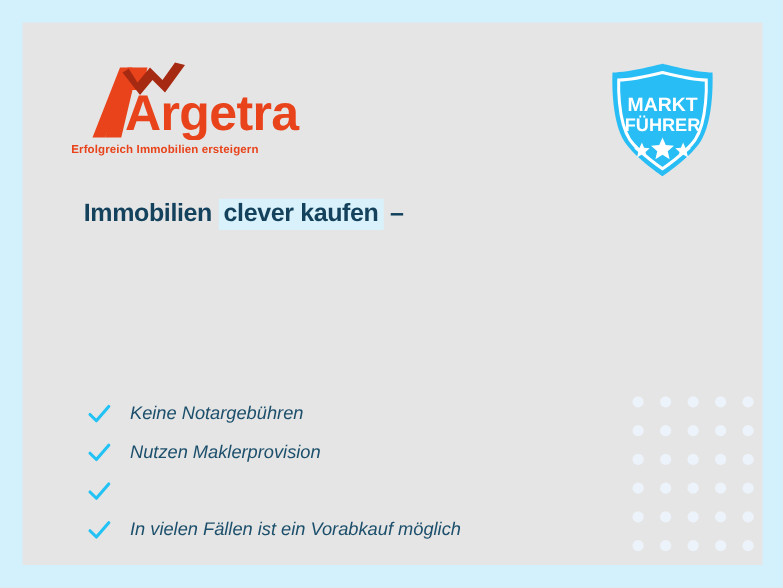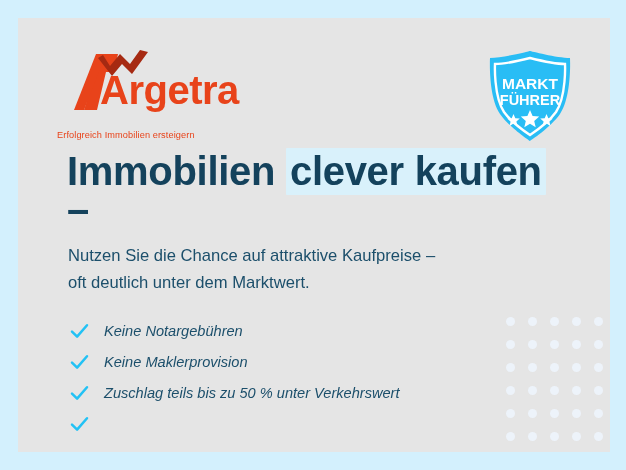--- a/index.html
+++ b/index.html
@@ -62,23 +62,23 @@
     position: absolute;
     left: 38px;
     top: 28px;
     width: 200px;
     height: 82px;
   }
   .logo-svg { display:block; }
   .logo-tagline {
     position: absolute;
     left: 1px;
-    top: 84px;
+    top: 68px;
     font-size: 9.2px;
-    font-weight: normal;
+    font-weight: bold;
     letter-spacing: 0.1px;
     color: #e8431a;
     white-space: nowrap;
   }
 
   
   .badge {
     position: absolute;
     left: 464px;
     top: 30px;
@@ -86,21 +86,21 @@
     height: 96px;
   }
   .badge svg { display:block; }
 
   
   .headline {
     position: absolute;
     left: 49px;
     top: 134px;
     width: 500px;
-    font-size: 40px;
+    font-size: 20px;
     font-weight: bold;
     line-height: 38px;
     letter-spacing: -0.3px;
     color: #14425c;
   }
   .headline .hl {
     background: #d9f1fb;
     padding: 1px 4px 2px 4px;
     border-radius: 1px;
     box-decoration-break: clone;
@@ -210,42 +210,38 @@
           <path d="M48 62 L50.6 68 L57.2 68.5 L52.2 72.9 L53.7 79.3 L48 75.8 L42.3 79.3 L43.8 72.9 L38.8 68.5 L45.4 68 Z"></path>
           <path d="M64.5 66 L66.3 70.2 L70.8 70.6 L67.4 73.6 L68.4 78 L64.5 75.6 L60.6 78 L61.6 73.6 L58.2 70.6 L62.7 70.2 Z"></path>
         </g>
       </svg>
     </div>
 
     <h1 class="headline">
       <span>Immobilien </span><span class="hl">clever kaufen</span><span> –</span>
     </h1>
 
-    <p class="subhead">
-      <span>Nutzen Sie die Chance auf attraktive Kaufpreise –</span>
-      <span>oft deutlich unter dem Marktwert.</span>
-    </p>
 
     <ul class="bullets">
         <li><span class="check-icon">
             <svg width="19" height="17" viewBox="0 0 19 17">
               <path d="M2 8.6 L7.1 13.6 L17 2.2" fill="none" stroke="#22c2f5" stroke-width="2.5" stroke-linecap="round" stroke-linejoin="round"></path>
             </svg>
           </span><span>Keine Notargebühren</span></li>
         <li><span class="check-icon">
             <svg width="19" height="17" viewBox="0 0 19 17">
               <path d="M2 8.6 L7.1 13.6 L17 2.2" fill="none" stroke="#22c2f5" stroke-width="2.5" stroke-linecap="round" stroke-linejoin="round"></path>
             </svg>
-          </span><span>Keine Maklerprovision</span></li>
-        <li><span class="check-icon">
-            <svg width="19" height="17" viewBox="0 0 19 17">
-              <path d="M2 8.6 L7.1 13.6 L17 2.2" fill="none" stroke="#22c2f5" stroke-width="2.5" stroke-linecap="round" stroke-linejoin="round"></path>
-            </svg>
-          </span><span>Zuschlag teils bis zu 50 % unter Verkehrswert</span></li>
+          </span><span>Nutzen Maklerprovision</span></li>
         <li><span class="check-icon">
             <svg width="19" height="17" viewBox="0 0 19 17">
               <path d="M2 8.6 L7.1 13.6 L17 2.2" fill="none" stroke="#22c2f5" stroke-width="2.5" stroke-linecap="round" stroke-linejoin="round"></path>
             </svg>
           </span></li>
+        <li><span class="check-icon">
+            <svg width="19" height="17" viewBox="0 0 19 17">
+              <path d="M2 8.6 L7.1 13.6 L17 2.2" fill="none" stroke="#22c2f5" stroke-width="2.5" stroke-linecap="round" stroke-linejoin="round"></path>
+            </svg>
+          </span><span>In vielen Fällen ist ein Vorabkauf möglich</span></li>
       </ul>
 
   </div>
 </div>
 
 </body></html>

